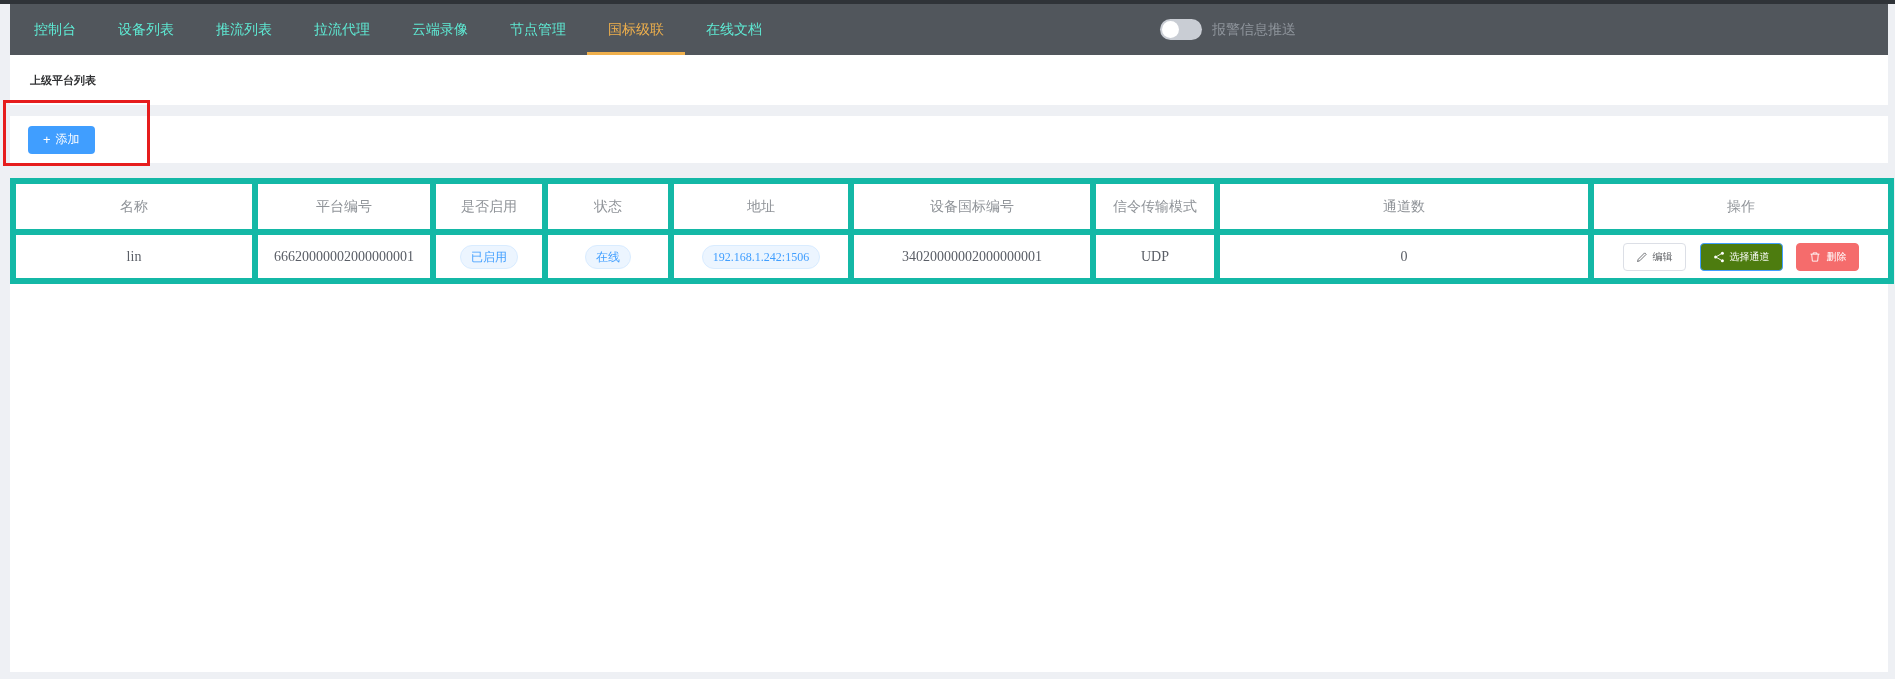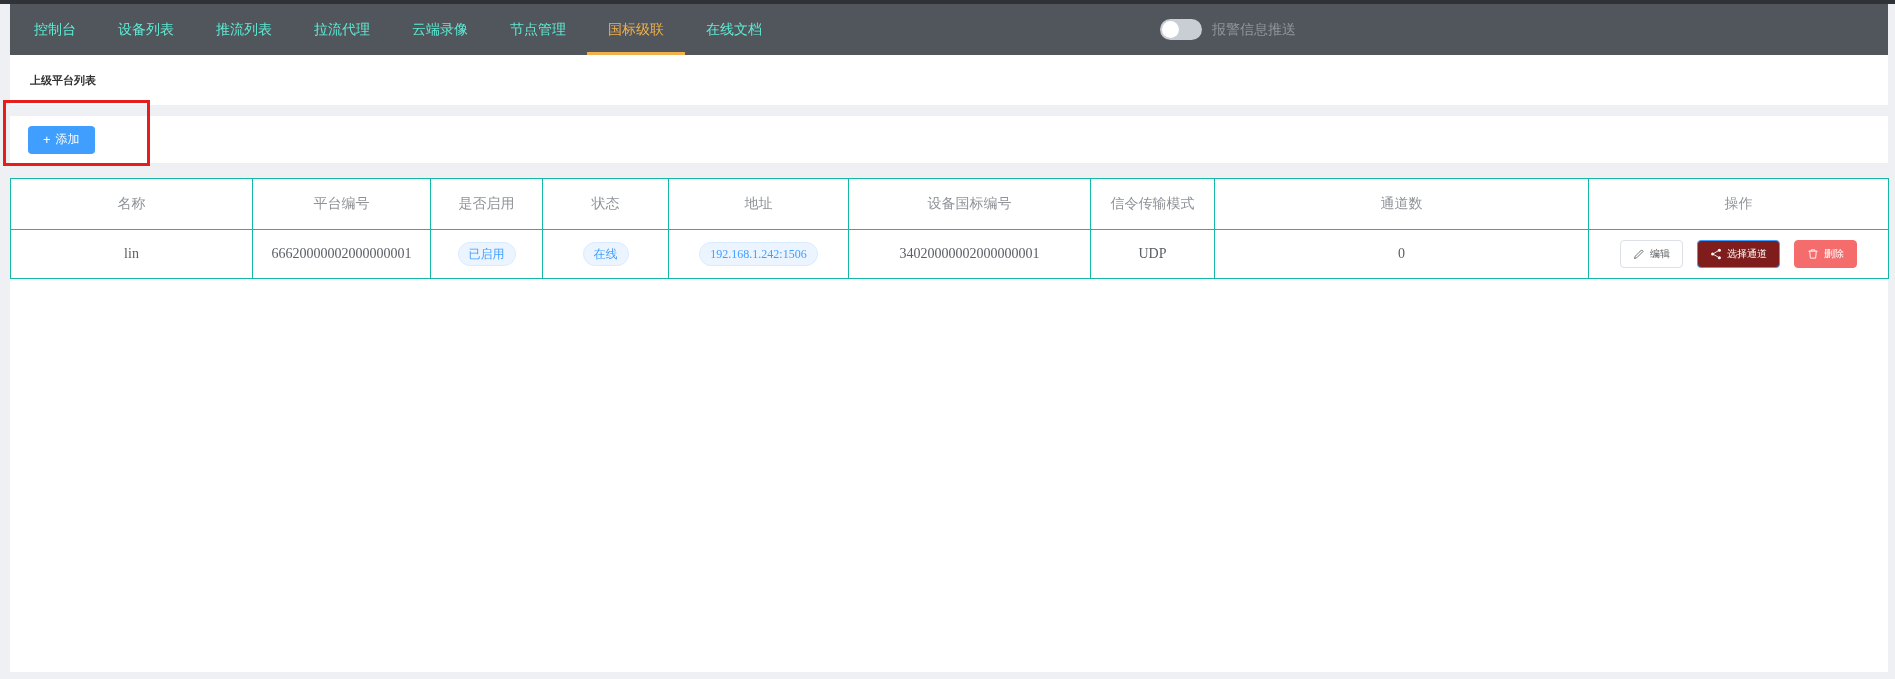--- a/index.html
+++ b/index.html
@@ -66,38 +66,38 @@
     height:28px; padding:0 15px;
     background:#409eff; color:#ffffff;
     border:none; border-radius:4px; font-size:12px;
     display:inline-flex; align-items:center; gap:5px; cursor:pointer;
   }
   .add-btn .plus { font-size:13px; line-height:1; }
 
   
   .card { margin:15px 7px 0 10px; height:494px; background:#ffffff; }
   table { border-collapse:collapse; table-layout:fixed; width:1878px; font-size:14px; }
-  th, td { border:1px solid #14b8a6; text-align:center; padding:0; }
+  th, td { border:6px solid #14b8a6; text-align:center; padding:0; }
   th { height:51px; color:#8f9398; font-weight:normal; }
   td { height:49px; color:#5a5e66; }
 
   .tag {
     display:inline-block; padding:0 10px; height:24px; line-height:22px;
     background:#ecf5ff; border:1px solid #d9ecff; border-radius:12px;
     color:#409eff; font-size:12px;
   }
 
   .btn {
     height:28px; border-radius:4px; font-size:10px; padding:0 12px;
     display:inline-flex; align-items:center; gap:5px;
     cursor:pointer; vertical-align:middle;
   }
   .btn + .btn { margin-left:10px; }
   .btn-edit    { background:#ffffff; border:1px solid #dcdfe6; color:#606266; }
-  .btn-primary { background:#7f1d1d; border:1px solid #409eff; color:#ffffff; }
+  .btn-primary { background:#4d7c0f; border:1px solid #409eff; color:#ffffff; }
   .btn-danger  { background:#f56c6c; border:1px solid #f56c6c; color:#ffffff; }
   .btn svg { display:block; }
 
   
   .annotation-box {
     position:absolute; left:3px; top:100px; width:147px; height:66px;
     border:3px solid #e61d1d; pointer-events:none;
   }
 </style>
 </head>

